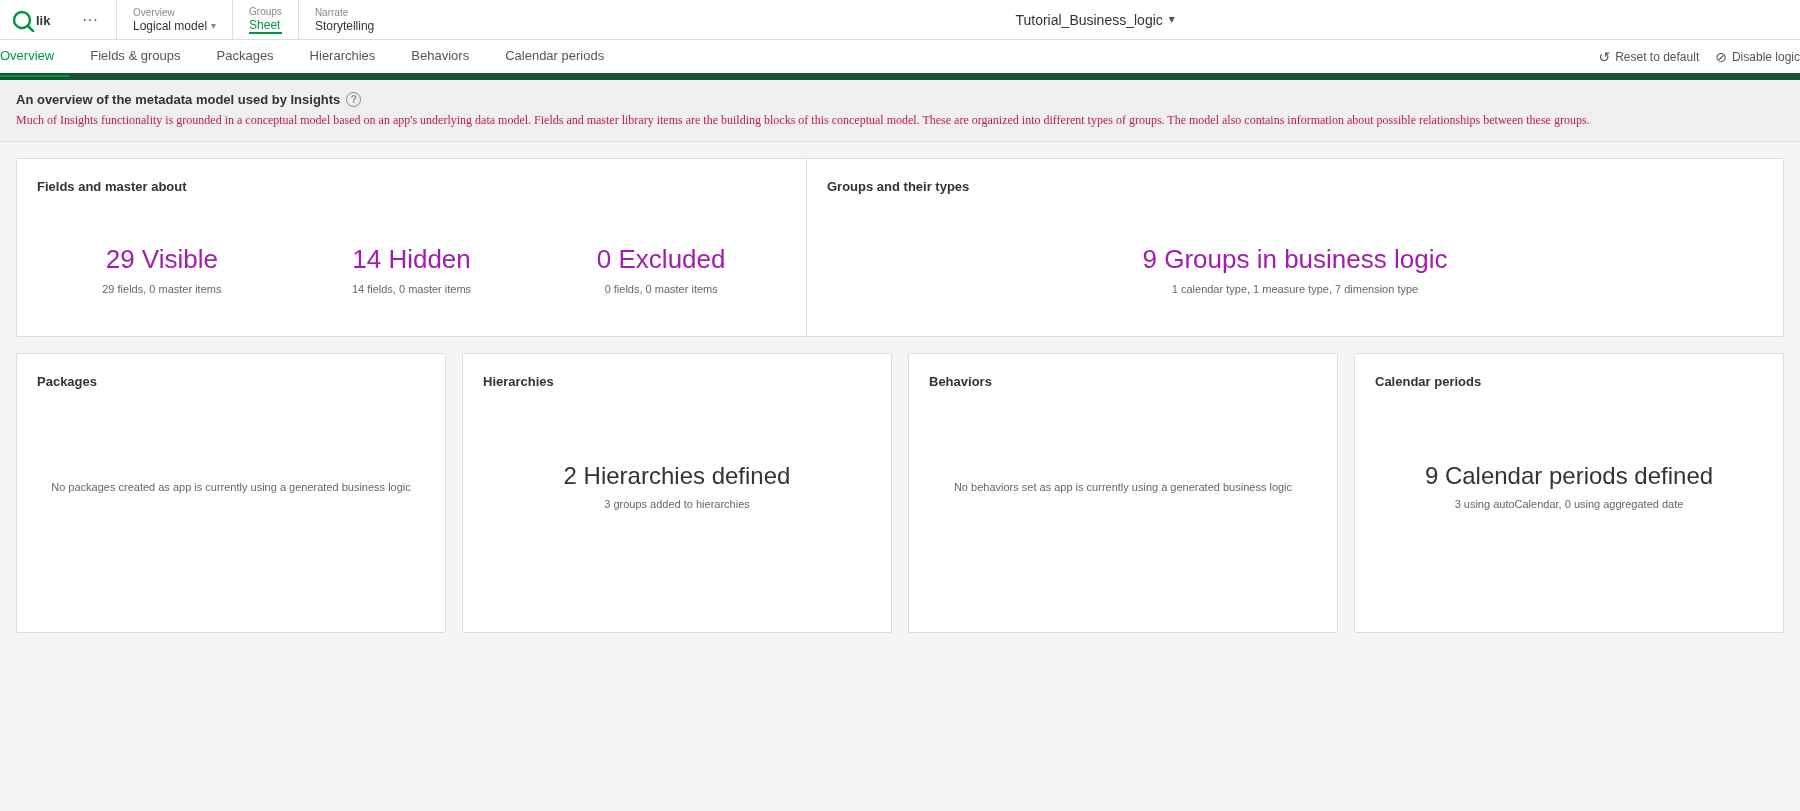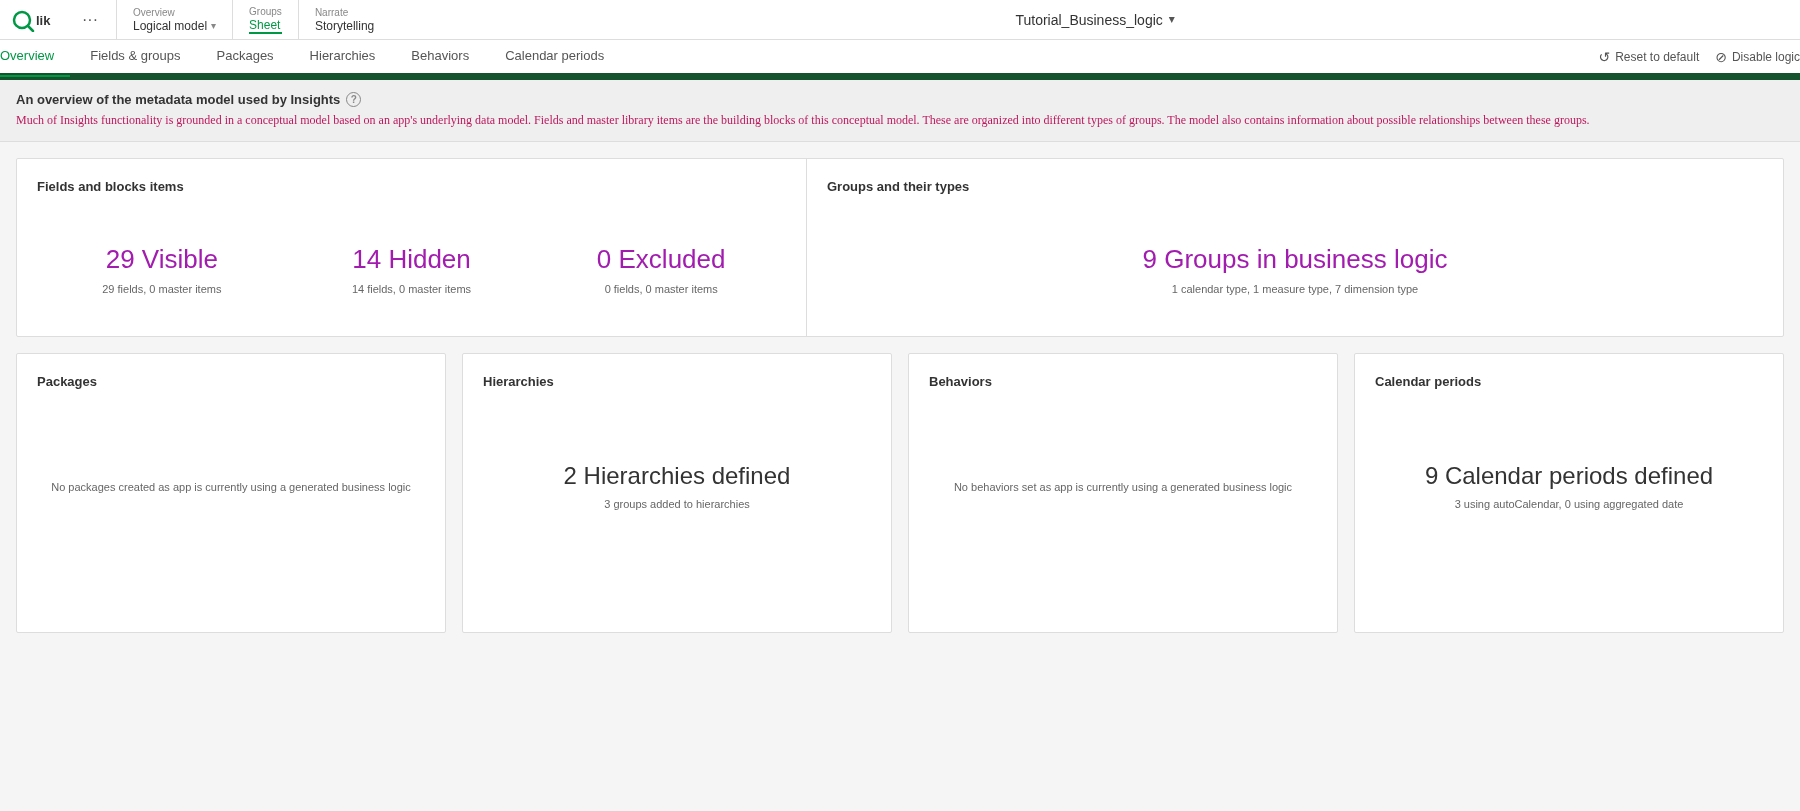--- a/index.html
+++ b/index.html
@@ -327,21 +327,21 @@
     <span>An overview of the metadata model used by Insights</span>
     <span class="help-icon">?</span>
   </div>
   <div class="description">Much of Insights functionality is grounded in a conceptual model based on an app's underlying data model. Fields and master library items are the building blocks of this conceptual model. These are organized into different types of groups. The model also contains information about possible relationships between these groups.</div>
 </div>
 
 <div class="main-content">
 
   <div class="cards-row1">
     <div class="card-left">
-      <div class="card-title">Fields and blocks items</div>
+      <div class="card-title">Fields and master about</div>
       <div class="stats-row">
         <div class="stat-item">
           <span class="stat-number">29 Visible</span>
           <span class="stat-label">29 fields, 0 master items</span>
         </div>
         <div class="stat-item">
           <span class="stat-number">14 Hidden</span>
           <span class="stat-label">14 fields, 0 master items</span>
         </div>
         <div class="stat-item">

